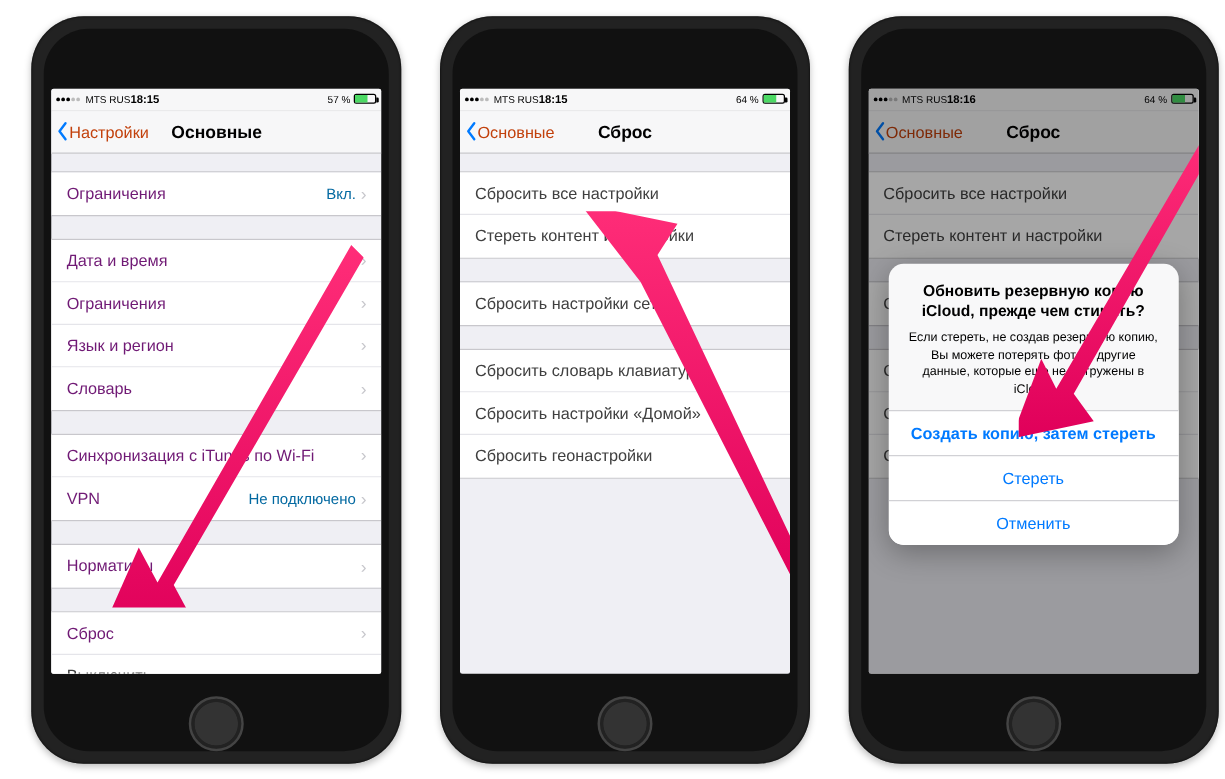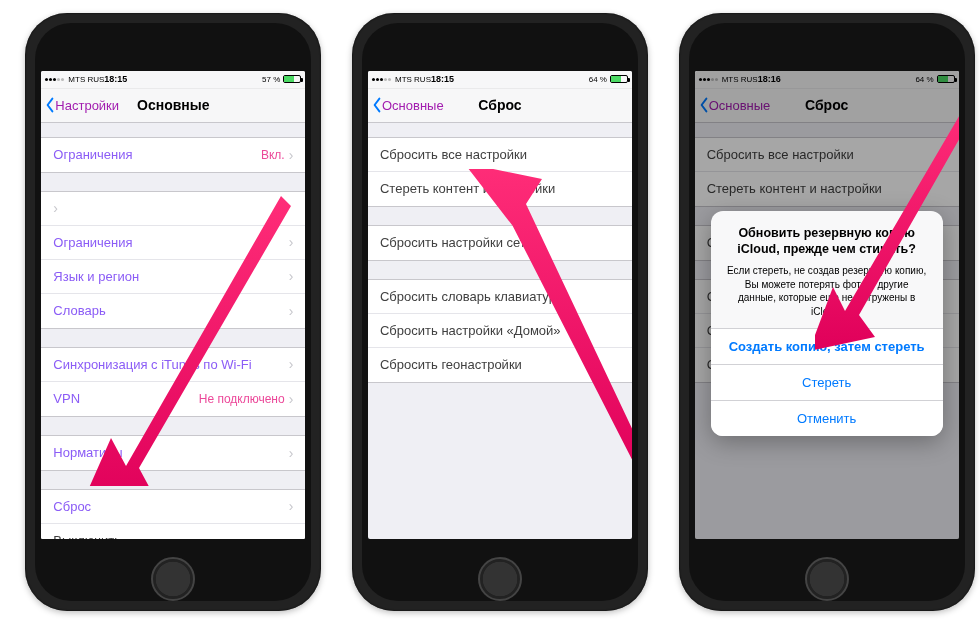--- a/index.html
+++ b/index.html
@@ -94,21 +94,21 @@
   .navbar {
     height: 34px;
     background: #f7f7f8;
     border-bottom: 1px solid #c8c7cc;
     display: flex;
     align-items: center;
     position: relative;
     flex: 0 0 auto;
   }
   .navbar .back {
-    color: #a21caf;
+    color: #c2410c;
     display: flex;
     align-items: center;
     font-size: 13px;
     padding-left: 4px;
   }
   .navbar .back svg { width: 10px; height: 16px; }
   .navbar .title {
     position: absolute;
     left: 0; right: 0;
     text-align: center;
@@ -123,22 +123,22 @@
   .row {
     min-height: 34px;
     padding: 8px 12px 8px 12px;
     display: flex;
     align-items: center;
     font-size: 13px;
     border-bottom: 1px solid #e5e5ea;
     background: #fff;
   }
   .row:last-child { border-bottom: none; }
-  .row .label { flex: 1; color: #8b5cf6; }
-  .row .value { color: #ec4899; font-size: 12px; margin-right: 4px; }
+  .row .label { flex: 1; color: #701a75; }
+  .row .value { color: #0369a1; font-size: 12px; margin-right: 4px; }
   .row .chev { color: #c7c7cc; font-size: 14px; line-height: 1; }
   .row.link .label { color: #404040; }
 
   
   .dim { position: absolute; inset: 0; background: rgba(0,0,0,.35); }
   .alert {
     position: absolute;
     top: 140px;
     left: 16px; right: 16px;
     background: #f8f8f9;
@@ -203,20 +203,21 @@
       <div class="content">
         <div class="group">
           <div class="row">
             <span class="label">Ограничения</span>
             <span class="value">Вкл.</span>
             <span class="chev">›</span>
           </div>
         </div>
         <div class="group">
           <div class="row">
+              <span class="label">Дата и время</span>
               <span class="chev">›</span>
             </div>
           <div class="row">
               <span class="label">Ограничения</span>
               <span class="chev">›</span>
             </div>
           <div class="row">
               <span class="label">Язык и регион</span>
               <span class="chev">›</span>
             </div>

